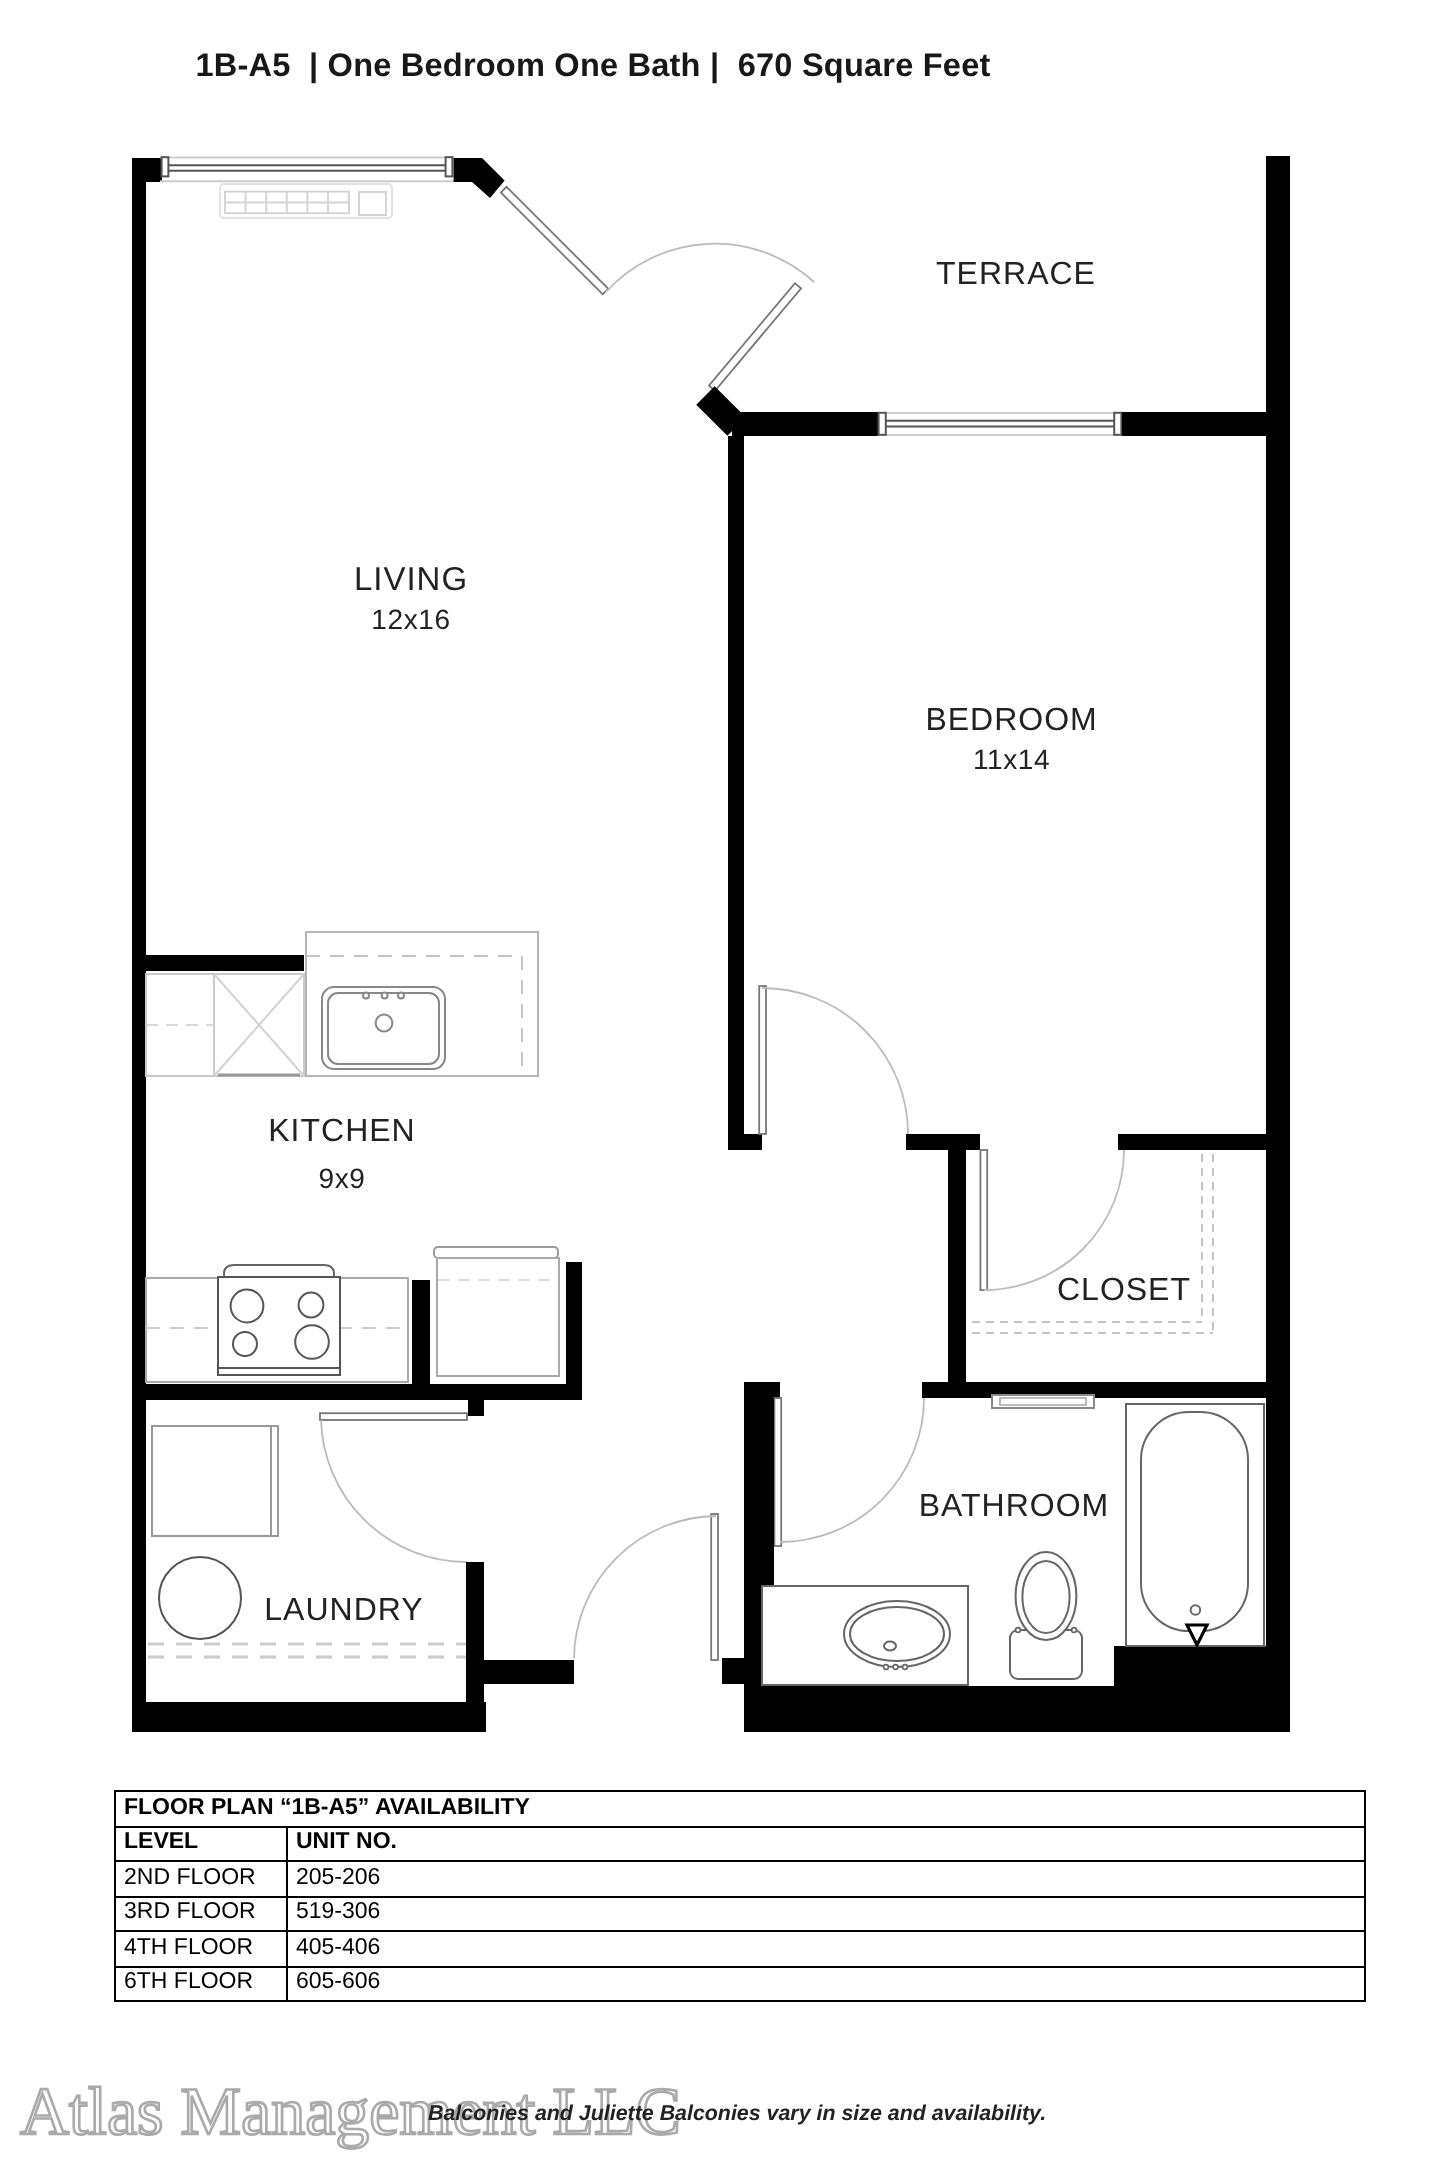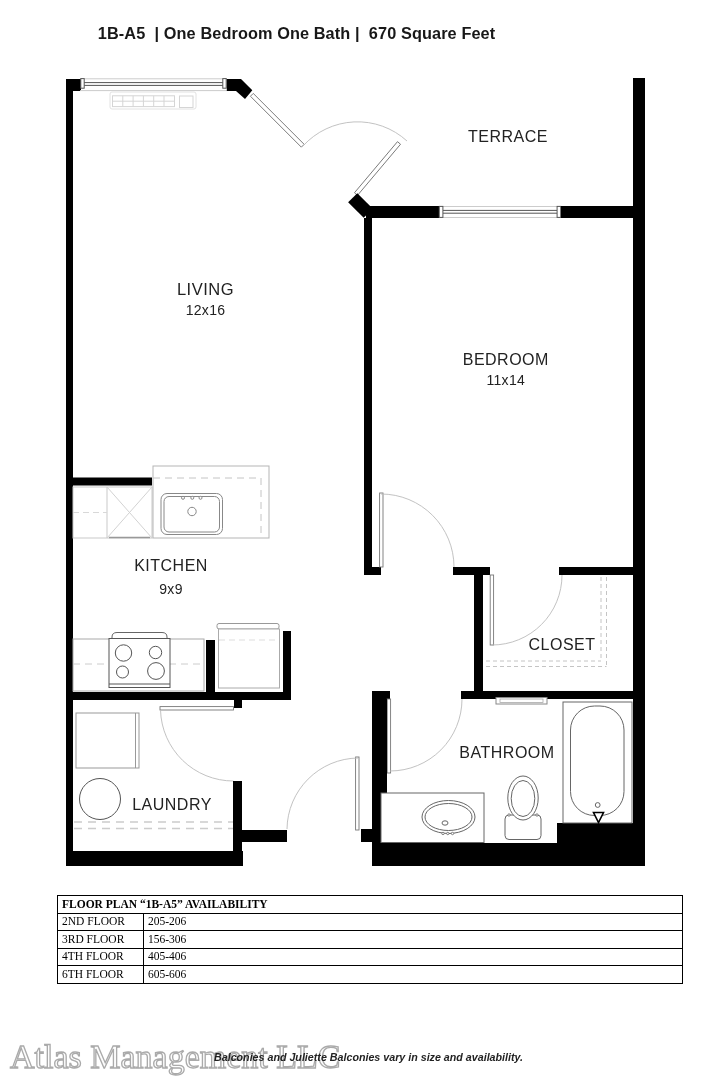--- a/index.html
+++ b/index.html
@@ -1,20 +1,20 @@
 <!DOCTYPE html>
 <html><head>
 <meta charset="utf-8">
 <style>
   html,body{margin:0;padding:0;background:#fff;}
   body{position:relative;width:720px;height:1080px;font-family:"Liberation Sans",sans-serif;overflow:hidden;}
   .title{position:absolute;top:24px;left:0;width:593px;text-align:center;font-weight:bold;font-size:16.3px;letter-spacing:0.1px;color:#181818;}
   svg{position:absolute;top:0;left:0;}
   table.avail{position:absolute;left:57px;top:895px;width:626px;border-collapse:collapse;table-layout:fixed;font-size:11.5px;color:#000;}
-  table.avail td{border:1px solid #000;height:16.5px;padding:0 0 0 4px;line-height:1;vertical-align:middle;white-space:nowrap;font-family:Liberation Serif, serif;}
+  table.avail td{border:1px solid #000;height:16.5px;padding:0 0 0 4px;line-height:1;vertical-align:middle;white-space:nowrap;}
   .wm{position:absolute;left:10px;top:1038px;font-family:"Liberation Serif",serif;font-size:34px;color:#fdfdfd;-webkit-text-stroke:1.3px #aaa;letter-spacing:0px;white-space:nowrap;}
   .note{position:absolute;left:214px;top:1051px;font-size:10.7px;font-style:italic;color:#222;white-space:nowrap;font-weight:bold;}
 </style>
 </head>
 <body>
 
 <div class="title">1B-A5&nbsp; | One Bedroom One Bath | &nbsp;670 Square Feet</div>
 
 <svg width="720" height="900" viewBox="0 0 720 900">
 <g fill="none" stroke="none">
@@ -323,26 +323,30 @@
 <table class="avail">
 <colgroup>
       <col style="width:86px">
       <col>
     </colgroup>
 <tbody>
       <tr>
         <td colspan="2" style="font-weight:bold">FLOOR PLAN “1B-A5” AVAILABILITY</td>
       </tr>
 <tr>
+        <td style="font-weight:bold">LEVEL</td>
+        <td style="font-weight:bold">UNIT NO.</td>
+      </tr>
+<tr>
         <td>2ND FLOOR</td>
         <td>205-206</td>
       </tr>
 <tr>
         <td>3RD FLOOR</td>
-        <td>156-306</td>
+        <td>519-306</td>
       </tr>
 <tr>
         <td>4TH FLOOR</td>
         <td>405-406</td>
       </tr>
 <tr>
         <td>6TH FLOOR</td>
         <td>605-606</td>
       </tr>
 </tbody>

